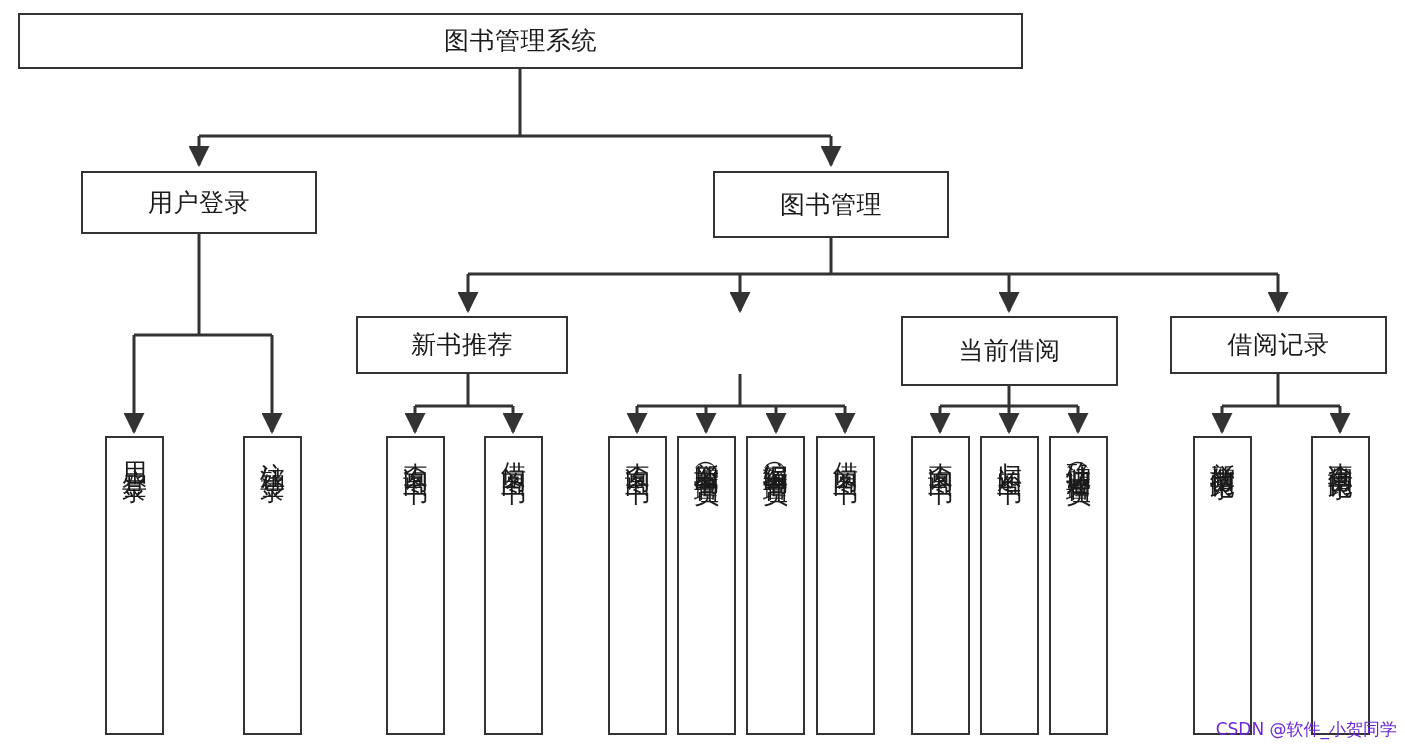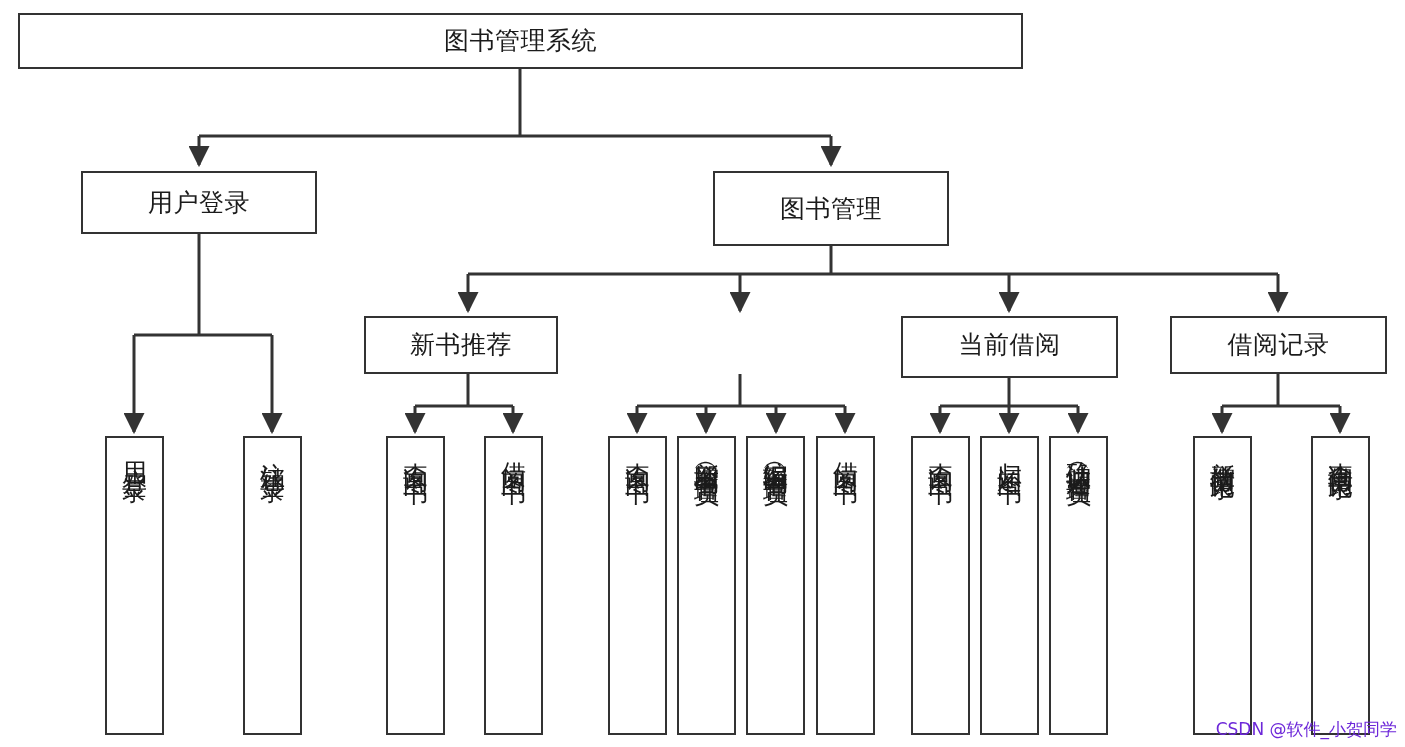--- a/index.html
+++ b/index.html
@@ -134,28 +134,28 @@
     </g>
   </svg>
 
   <div class="node horiz root" style="left:18px; top:13px; width:1005px; height:56px;">
     <span class="node-label">图书管理系统</span>
   </div>
 
   <div class="node horiz" style="left:81px; top:171px; width:236px; height:63px;">
     <span class="node-label">用户登录</span>
   </div>
-  <div class="node horiz" style="left:713px; top:171px; width:236px; height:75px;">
+  <div class="node horiz" style="left:713px; top:171px; width:236px; height:67px;">
     <span class="node-label">图书管理</span>
   </div>
 
-  <div class="node horiz" style="left:364px; top:316px; width:194px; height:58px;">
+  <div class="node horiz" style="left:356px; top:316px; width:212px; height:58px;">
     <span class="node-label">新书推荐</span>
   </div>
-  <div class="node horiz" style="left:901px; top:316px; width:217px; height:62px;font-family:Liberation Mono, monospace;">
+  <div class="node horiz" style="left:901px; top:316px; width:217px; height:70px;">
     <span class="node-label">当前借阅</span>
   </div>
   <div class="node horiz" style="left:1170px; top:316px; width:217px; height:58px;">
     <span class="node-label">借阅记录</span>
   </div>
 
   <div class="node vert" style="left:105px; top:436px; width:59px; height:299px;">
     <span class="node-label">用户登录</span>
   </div>
   <div class="node vert" style="left:243px; top:436px; width:59px; height:299px;">

